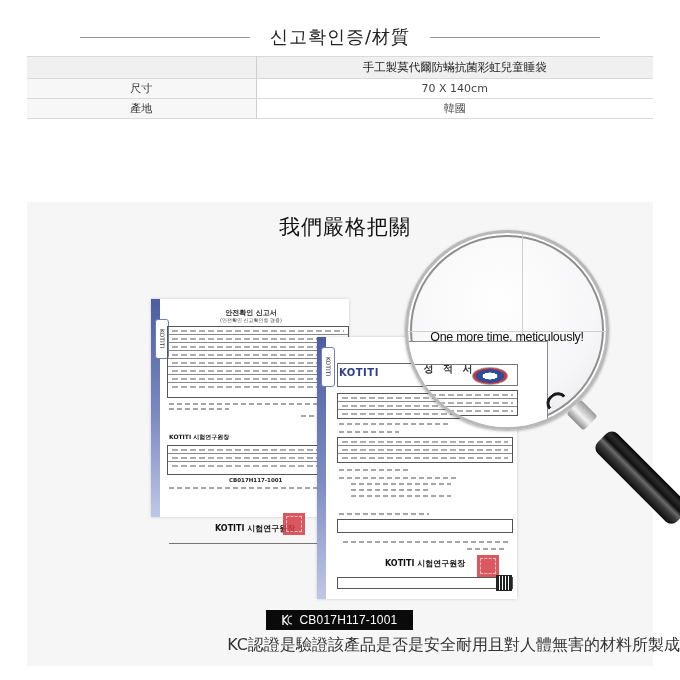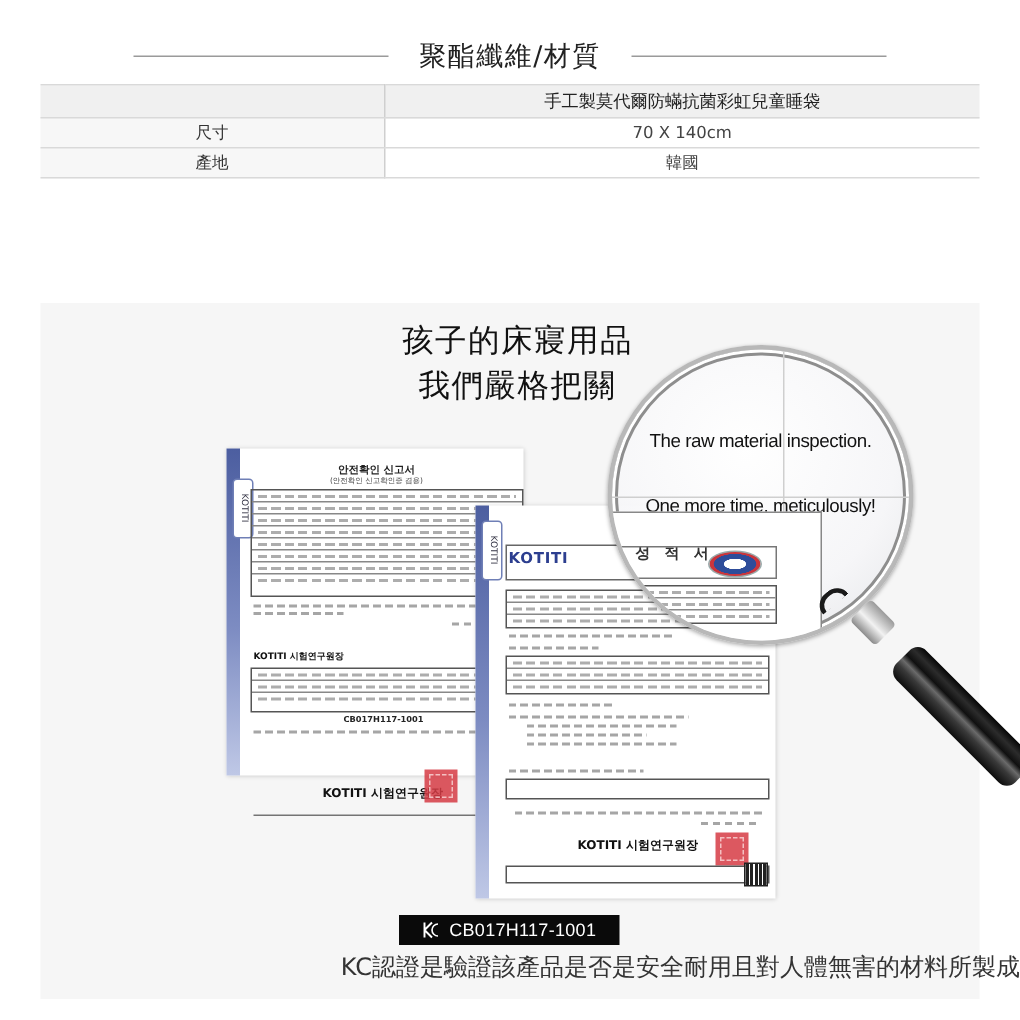--- a/index.html
+++ b/index.html
@@ -138,21 +138,21 @@
     .kc-caption {
       position: absolute; left: 0; top: 635px; width: 680px; text-align: right;
       font-size: 16px; color: #333;
     }
   </style>
 </head>
 <body>
 
 <div class="sec-title">
   <span class="line"></span>
-  <span class="text">聚酯纖維/材質</span>
+  <span class="text">신고확인증/材質</span>
   <span class="line"></span>
 </div>
 
 <table class="spec">
   <tbody>
       <tr class="head">
     <td class="k"></td>
     <td class="v">手工製莫代爾防蟎抗菌彩虹兒童睡袋</td>
   </tr>
   <tr class="size">
@@ -162,21 +162,20 @@
   <tr class="origin">
     <td class="k">產地</td>
     <td class="v">韓國</td>
   </tr>
 </tbody>
   </table>
 
 <div class="panel"></div>
 
 <div class="slogan">
-  <div>孩子的床寢用品</div>
   <div>我們嚴格把關</div>
 </div>
 
 <div class="doc doc1">
   <div class="spine"></div>
   <div class="tab" style="top:20px;">KOTITI</div>
   <div class="doc-title" style="left:40px; top:9px; width:120px;">안전확인 신고서</div>
   <div class="doc-sub" style="left:40px; top:18px; width:120px;">(안전확인 신고확인증 겸용)</div>
   <div class="grid" style="left:16px; top:27px; width:182px; height:72px;">
     <div class="row"></div>
@@ -233,21 +232,20 @@
   <div class="gl" style="left:150px; top:211px; width:40px;"></div>
   <div class="kotiti-sig" style="left:68px; top:221px;">KOTITI 시험연구원장</div>
   <div class="seal" style="left:160px; top:218px; width:22px; height:22px;"></div>
   <div class="grid" style="left:20px; top:240px; width:176px; height:12px;"></div>
   <div class="qr" style="left:180px; top:239px;"></div>
 </div>
 
 <div class="lens">
   <div class="vline"></div>
   <div class="hline"></div>
-  <div class="lens-text" style="top:54px;">The raw material inspection.</div>
   <div class="lens-text" style="top:97px;text-align:center;">One more time, meticulously!</div>
   <div class="doc-peek">
     <div class="lens-heading" style="left:6px; top:20px;">시 성 적 서</div>
     <div class="grid" style="left:0; top:22px; width:120px; height:22px; border-color:#777;"></div>
     <div class="oval-logo big" style="left:74px; top:25px;"></div>
     <div class="grid" style="left:0; top:48px; width:120px; height:26px;">
       <div class="row"></div>
         <div class="row"></div>
         <div class="row"></div>
     </div>

